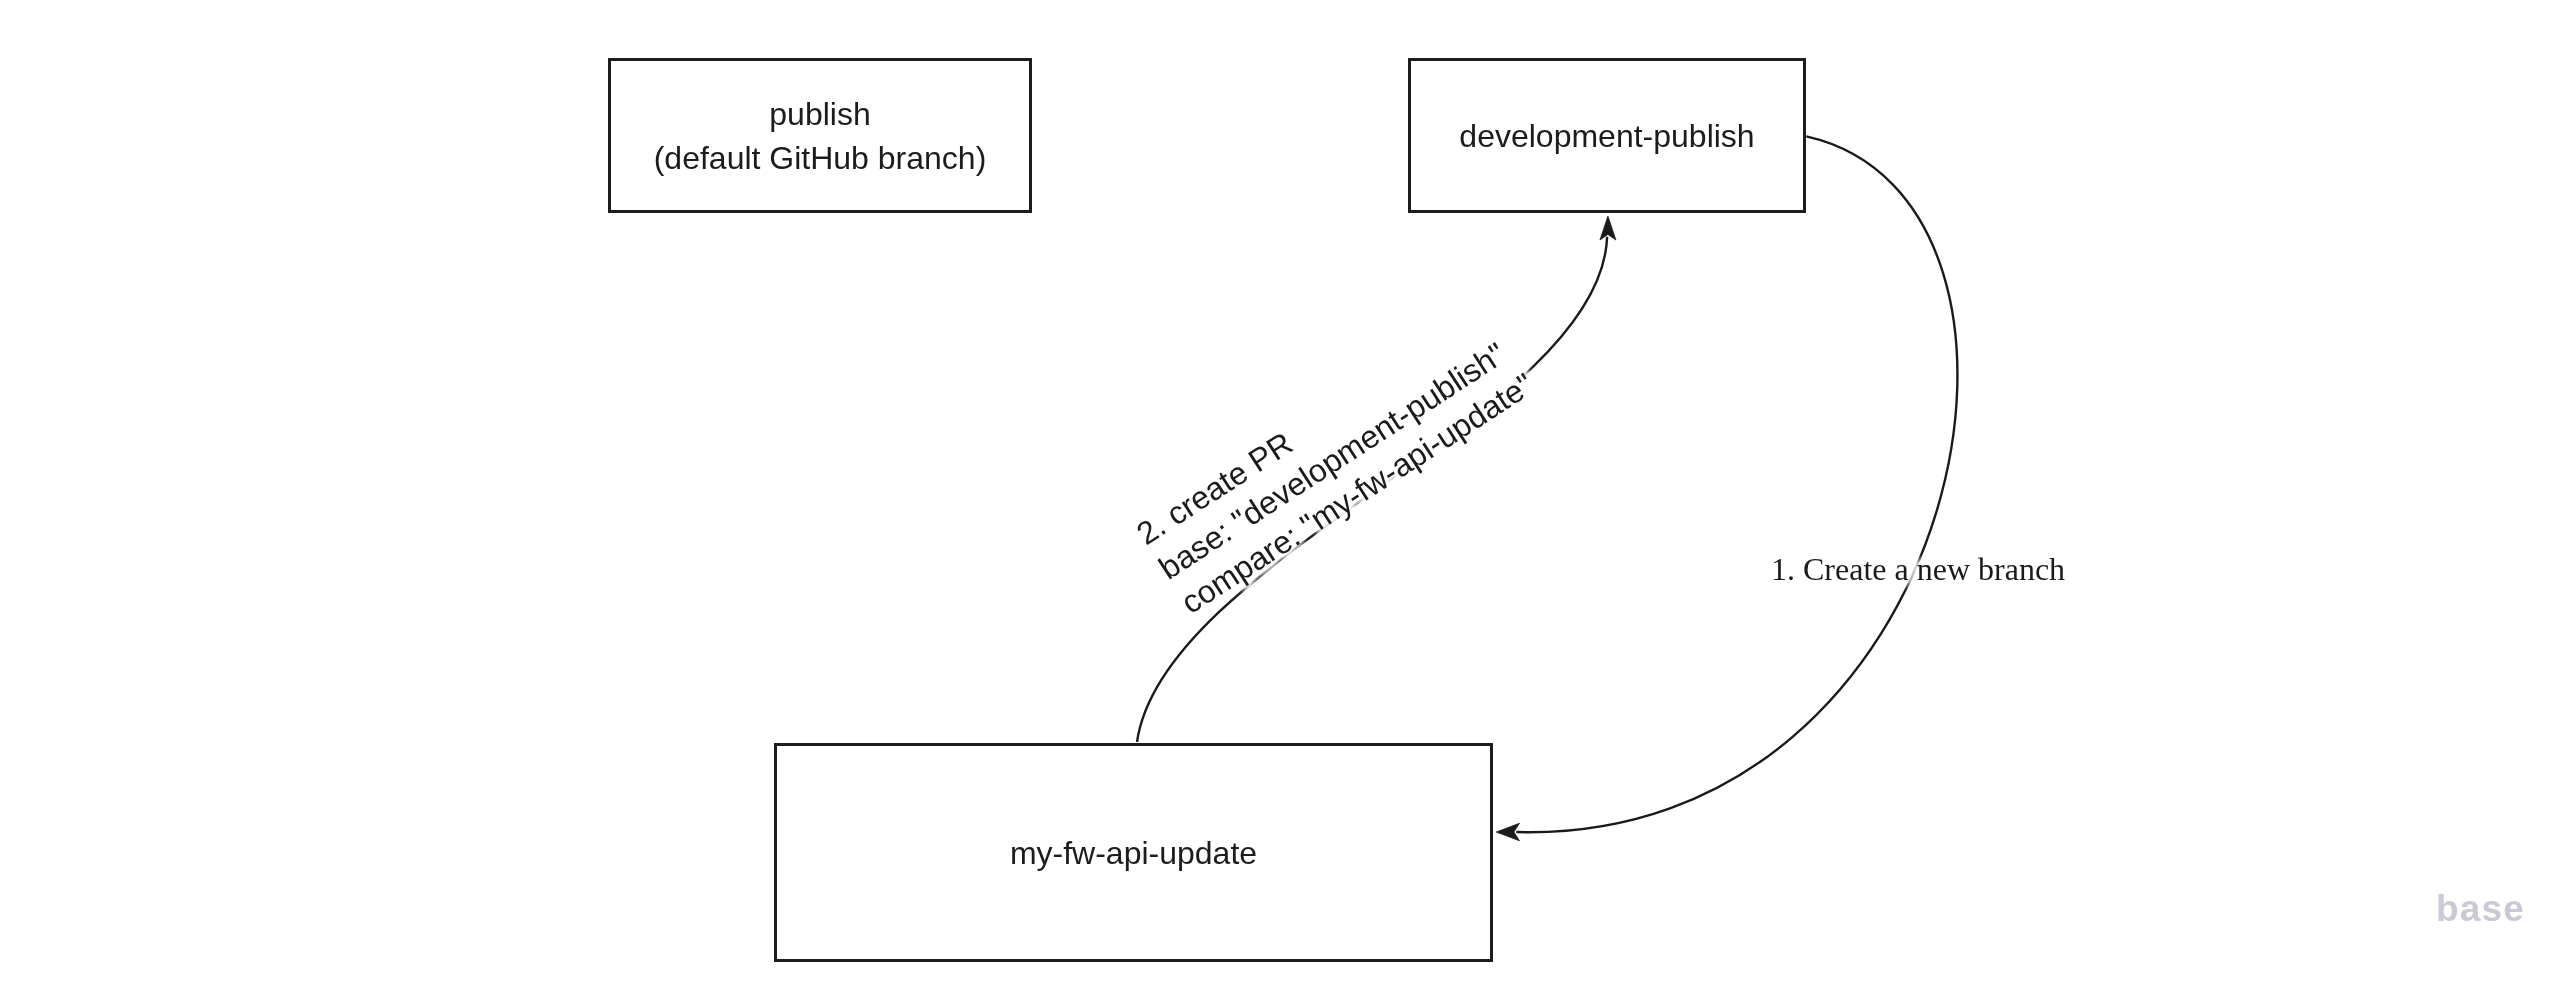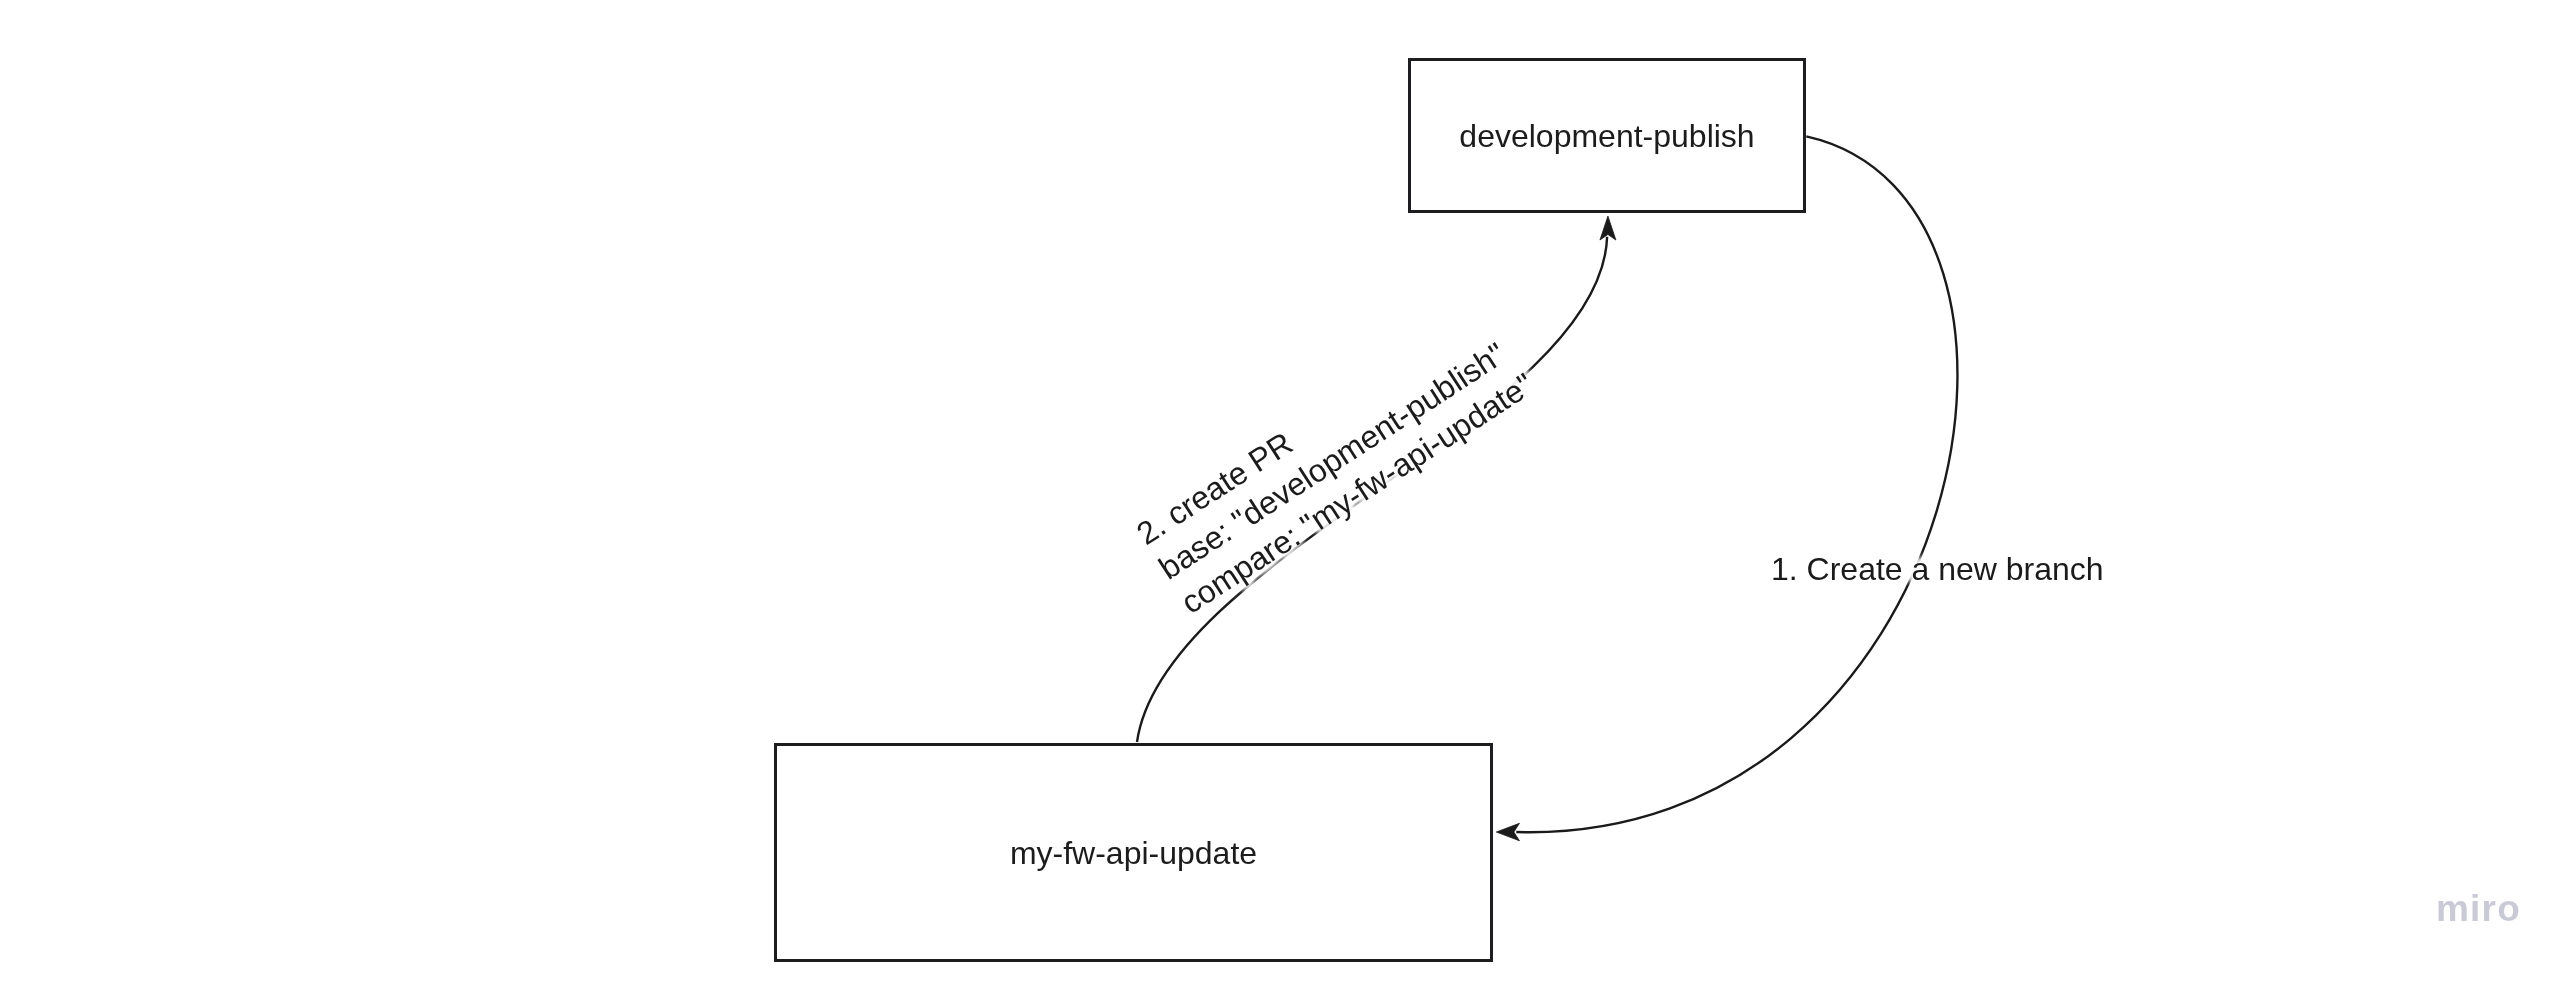--- a/index.html
+++ b/index.html
@@ -60,20 +60,21 @@
       -3.2px -3.2px 4.8px #ffffff, 3.2px -3.2px 4.8px #ffffff,
       -3.2px 3.2px 4.8px #ffffff, 3.2px 3.2px 4.8px #ffffff,
       -5.6px 0 6.4px #ffffff, 5.6px 0 6.4px #ffffff,
       0 -5.6px 6.4px #ffffff, 0 5.6px 6.4px #ffffff,
       0 0 11px #ffffff;
   }
   .edge-label-create-branch {
     left: 1771px;
     top: 549px;
     line-height: 41px;
+    font-family: Liberation Serif, serif;
   }
   .edge-label-create-pr {
     left: 1129px;
     top: 520px;
     line-height: 41px;
     transform: rotate(-33deg);
     transform-origin: 0 0;
   }
   .watermark {
     position: absolute;
@@ -92,33 +93,39 @@
 
   <svg class="connector-layer" width="2576" height="986" viewBox="0 0 3233 1237" xmlns="http://www.w3.org/2000/svg">
 
     <path class="conn" d="M 2267 171 C 2620 250, 2470 1060, 1903 1044"></path>
     <polygon class="arrowhead" points="1878,1044 1907,1033 1900,1044 1907,1055"></polygon>
 
     <path class="conn" d="M 1427 931 C 1460 700, 2010 520, 2017 297"></path>
     <polygon class="arrowhead" points="2018,271 2008,301 2018,294 2028,301"></polygon>
   </svg>
 
+  <div class="node node-publish">
+    <div>
+      <div>publish</div>
+      <div>(default GitHub branch)</div>
+    </div>
+  </div>
 
   <div class="node node-development-publish">
     <div>development-publish</div>
   </div>
 
   <div class="node node-my-fw-api-update">
     <div>my-fw-api-update</div>
   </div>
 
   <div class="edge-label edge-label-create-branch">1. Create a new branch</div>
 
   <div class="edge-label edge-label-create-pr">
     <div>2. create PR</div>
     <div>base: "development-publish"</div>
     <div>compare: "my-fw-api-update"</div>
   </div>
 
-  <div class="watermark">miro</div>
+  <div class="watermark">base</div>
 
 </div>
 
 
 </body></html>

